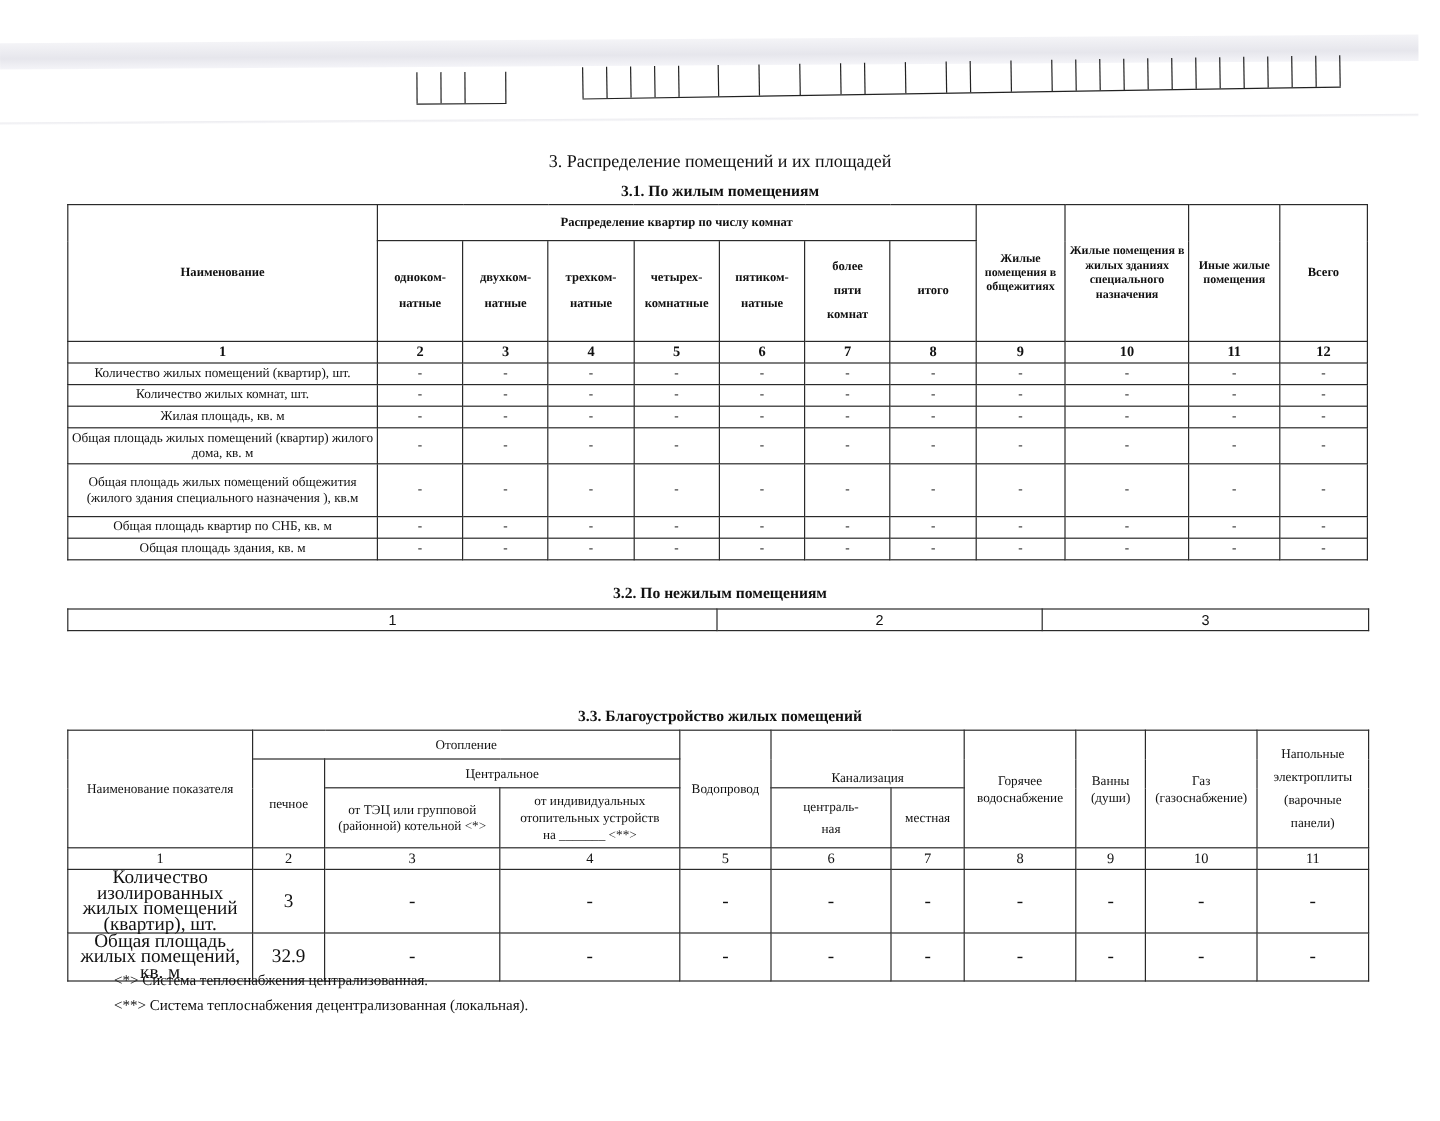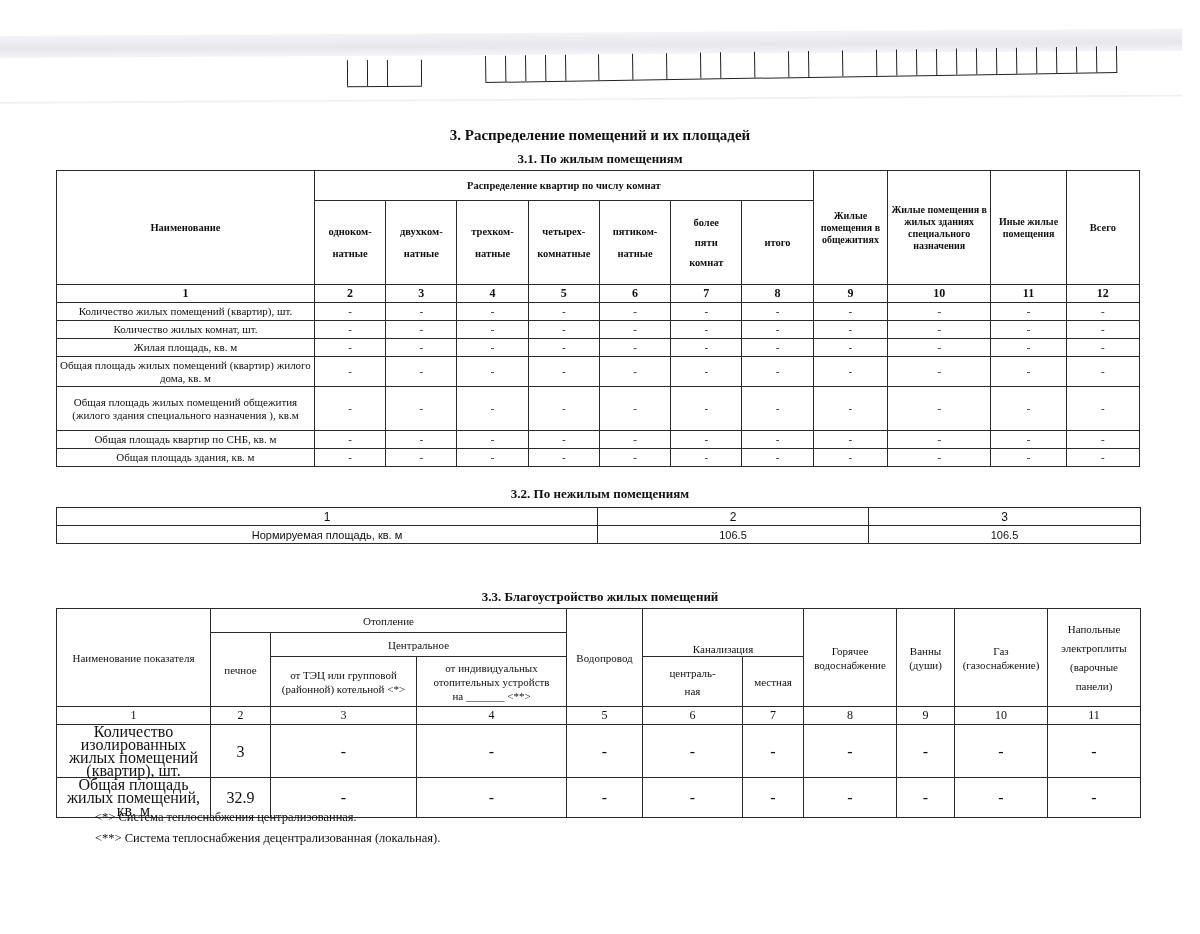--- a/index.html
+++ b/index.html
@@ -19,21 +19,21 @@
     background: linear-gradient(to bottom, #ececf0, #f7f7f9);
     transform: rotate(-0.35deg); transform-origin: left top;
   }
   .boxes { position: absolute; display: flex; border-bottom: 1.5px solid #222; }
   .boxes .cell { border-left: 1.3px solid #222; height: 26px; }
   .boxes .cell:last-child { border-right: 1.3px solid #222; }
   .boxes-a { left: 347px; top: 60px; transform: rotate(-0.35deg); }
   .boxes-b { left: 485px; top: 56px; transform: rotate(-0.9deg); transform-origin: left top; }
 
   .title-main { position: absolute; left: 0; width: 1200px; top: 127px; text-align: center;
-    font-size: 15px; font-weight: bold; }
+    font-size: 15px; font-weight: normal; }
   .title-sub { position: absolute; left: 0; width: 1200px; text-align: center;
     font-size: 13px; font-weight: bold; }
 
   table { position: absolute; border-collapse: collapse; table-layout: fixed; }
   td, th { border: 1.2px solid #2a2a2a; text-align: center; vertical-align: middle;
     padding: 0 2px; font-weight: normal; }
 
   #t31 { left: 56px; top: 170px; width: 1084px; font-size: 11px; }
   #t31 th { font-weight: bold; font-size: 10.5px; line-height: 15px; }
   #t31 th.smallh { font-size: 10px; line-height: 12px; }
@@ -274,25 +274,20 @@
   <colgroup>
       <col style="width:541px">
       <col style="width:271px">
       <col style="width:272px">
     </colgroup>
   <tbody>
   <tr>
     <td class="num">1</td>
     <td class="num">2</td>
     <td class="num">3</td>
-  </tr>
-  <tr>
-    <td>Нормируемая площадь, кв. м</td>
-    <td>106.5</td>
-    <td>106.5</td>
   </tr>
 </tbody>
   </table>
 
 <div class="title-sub" style="top:589px">3.3. Благоустройство жилых помещений</div>
 
 <table id="t33">
   <colgroup>
     <col style="width:154px">
       <col style="width:60px">

